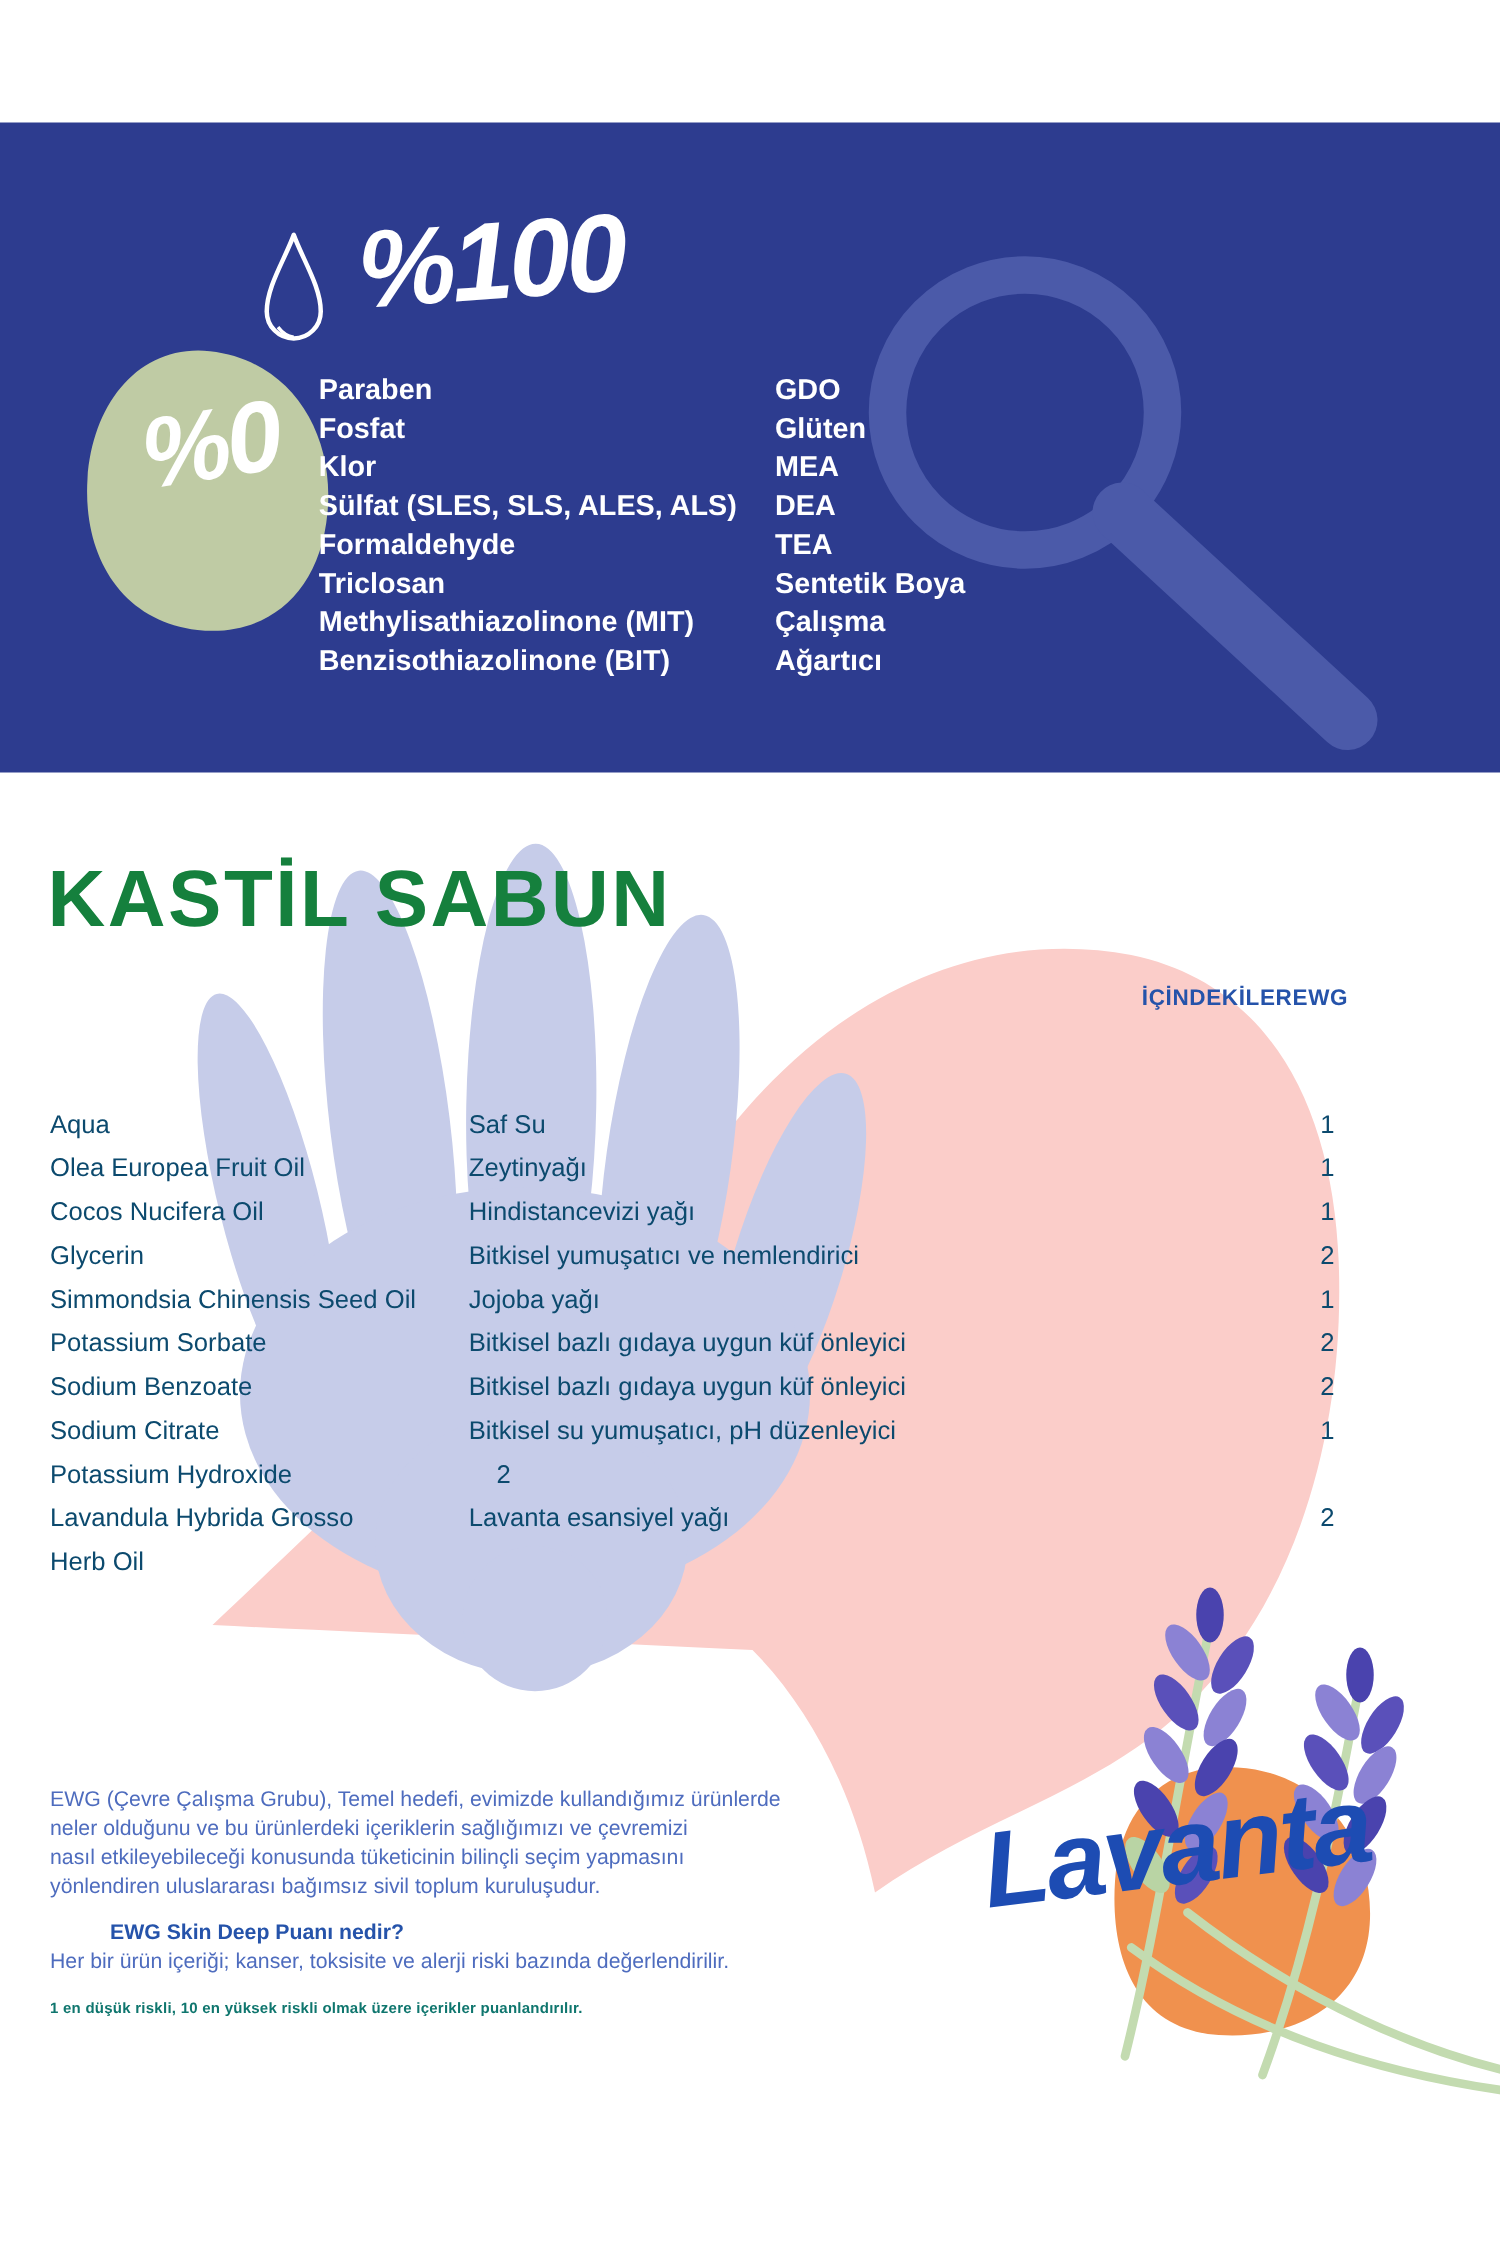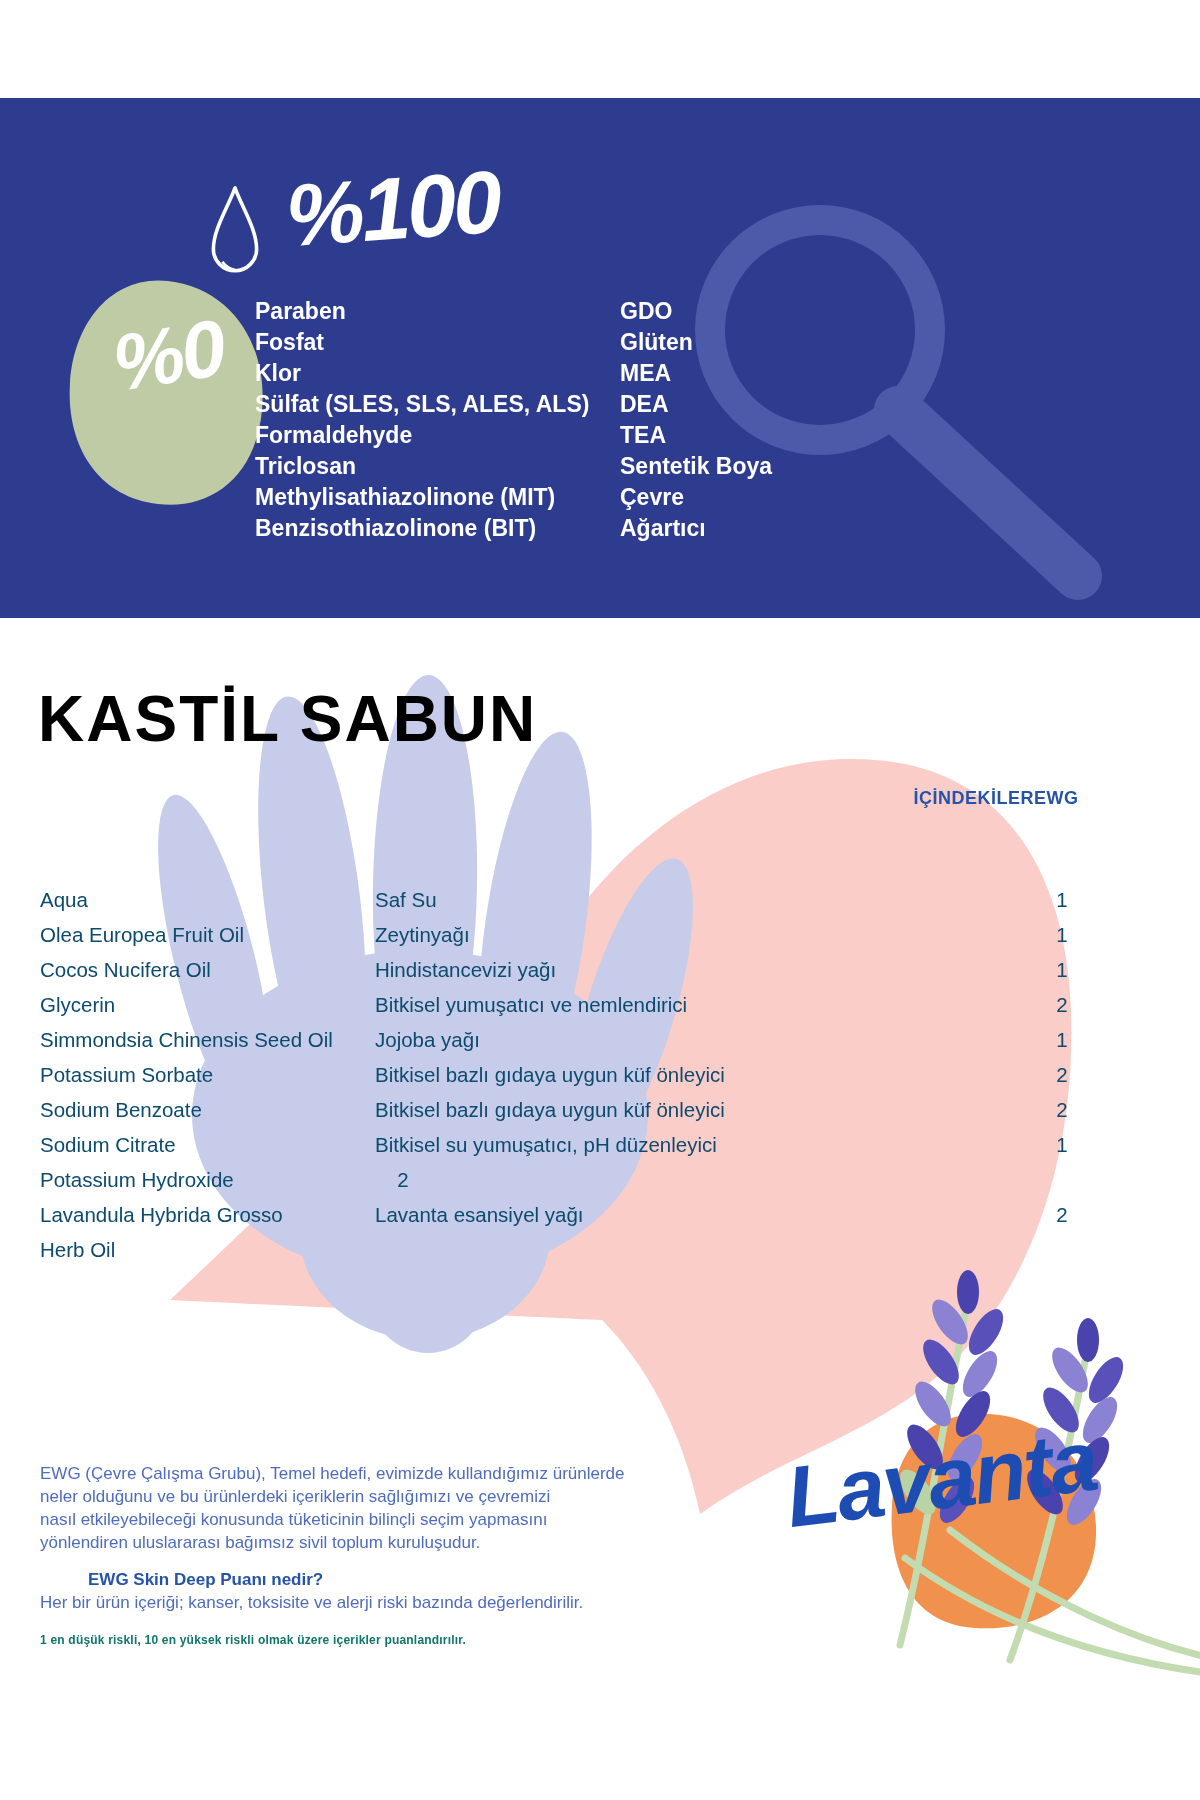--- a/index.html
+++ b/index.html
@@ -17,34 +17,34 @@
   .pct100 { font-size:88px; font-weight:bold; font-style:italic; letter-spacing:-3px; display:inline-block; transform:rotate(-4deg); }
   .headline { font-size:57px; font-weight:800; margin-left:24px; letter-spacing:1px; }
   .banner-list { position:absolute; top:198px; font-size:23px; font-weight:700; line-height:31px; list-style:none; }
   .banner-list.left { left:255px; }
   .banner-list.right { left:620px; }
   .zero-badge { position:absolute; left:88px; top:212px; width:160px; text-align:center;
     font-size:80px; font-weight:bold; font-style:italic; color:#fff; transform:rotate(-9deg); letter-spacing:-3px; }
 
   
   .product-title { position:absolute; left:38px; top:682px; font-size:64px; font-weight:800;
-    color:#000000; letter-spacing:2px; white-space:nowrap; }
+    color:#15803d; letter-spacing:2px; white-space:nowrap; }
   .col-headers { position:absolute; left:40px; top:788px; width:1050px; display:flex;
     font-size:18px; font-weight:700; color:#2553aa; letter-spacing:0.5px; }
   .col-headers .h1 { flex:1;text-align:right; }
   .col-headers .h3 { flex:0 0 56px; text-align:left; }
   .ingredients { position:absolute; left:40px; top:882px; width:1050px; color:#0c4a6e; font-size:20.5px; }
   .ing-row { display:flex; line-height:35px; }
   .c1 { flex:0 0 335px; white-space:pre-line; }
   .c2 { flex:1; }
   .c3 { flex:0 0 56px; text-align:center; }
 
   
   .footer-text { position:absolute; left:40px; top:1428px; width:660px; font-size:17px; line-height:23px; color:#4e6cbe; }
-  .footer-text .about { white-space:pre-line; margin-bottom:14px;margin-top:34px; }
+  .footer-text .about { white-space:pre-line; margin-bottom:14px; }
   .footer-text .sd-head { font-weight:700; color:#2553aa;margin-left:48px; }
   .footer-text .sd-body { margin-bottom:15px; }
   .footer-text .scale { font-weight:700; color:#0f766e; font-size:12px; white-space:nowrap; letter-spacing:0.2px; }
 
   
   .brand { position:absolute; left:793px; top:1448px; font-size:86px; font-weight:bold; font-style:italic;
     color:#1d4cb3; transform:rotate(-7deg); transform-origin:left bottom; letter-spacing:-2px; white-space:nowrap; }
 </style>
 </head>
 <body>
@@ -146,21 +146,21 @@
         <li>Benzisothiazolinone (BIT)</li>
       </ul>
     <ul class="banner-list right">
 
     <li>GDO</li>
         <li>Glüten</li>
         <li>MEA</li>
         <li>DEA</li>
         <li>TEA</li>
         <li>Sentetik Boya</li>
-        <li>Çevre</li>
+        <li>Çalışma</li>
         <li>Ağartıcı</li>
       </ul>
   </div>
 
   <div class="product-title">KASTİL SABUN</div>
 
   <div class="col-headers">
     <span class="h1">İÇİNDEKİLER</span>
     <span class="h3">EWG</span>
   </div>

